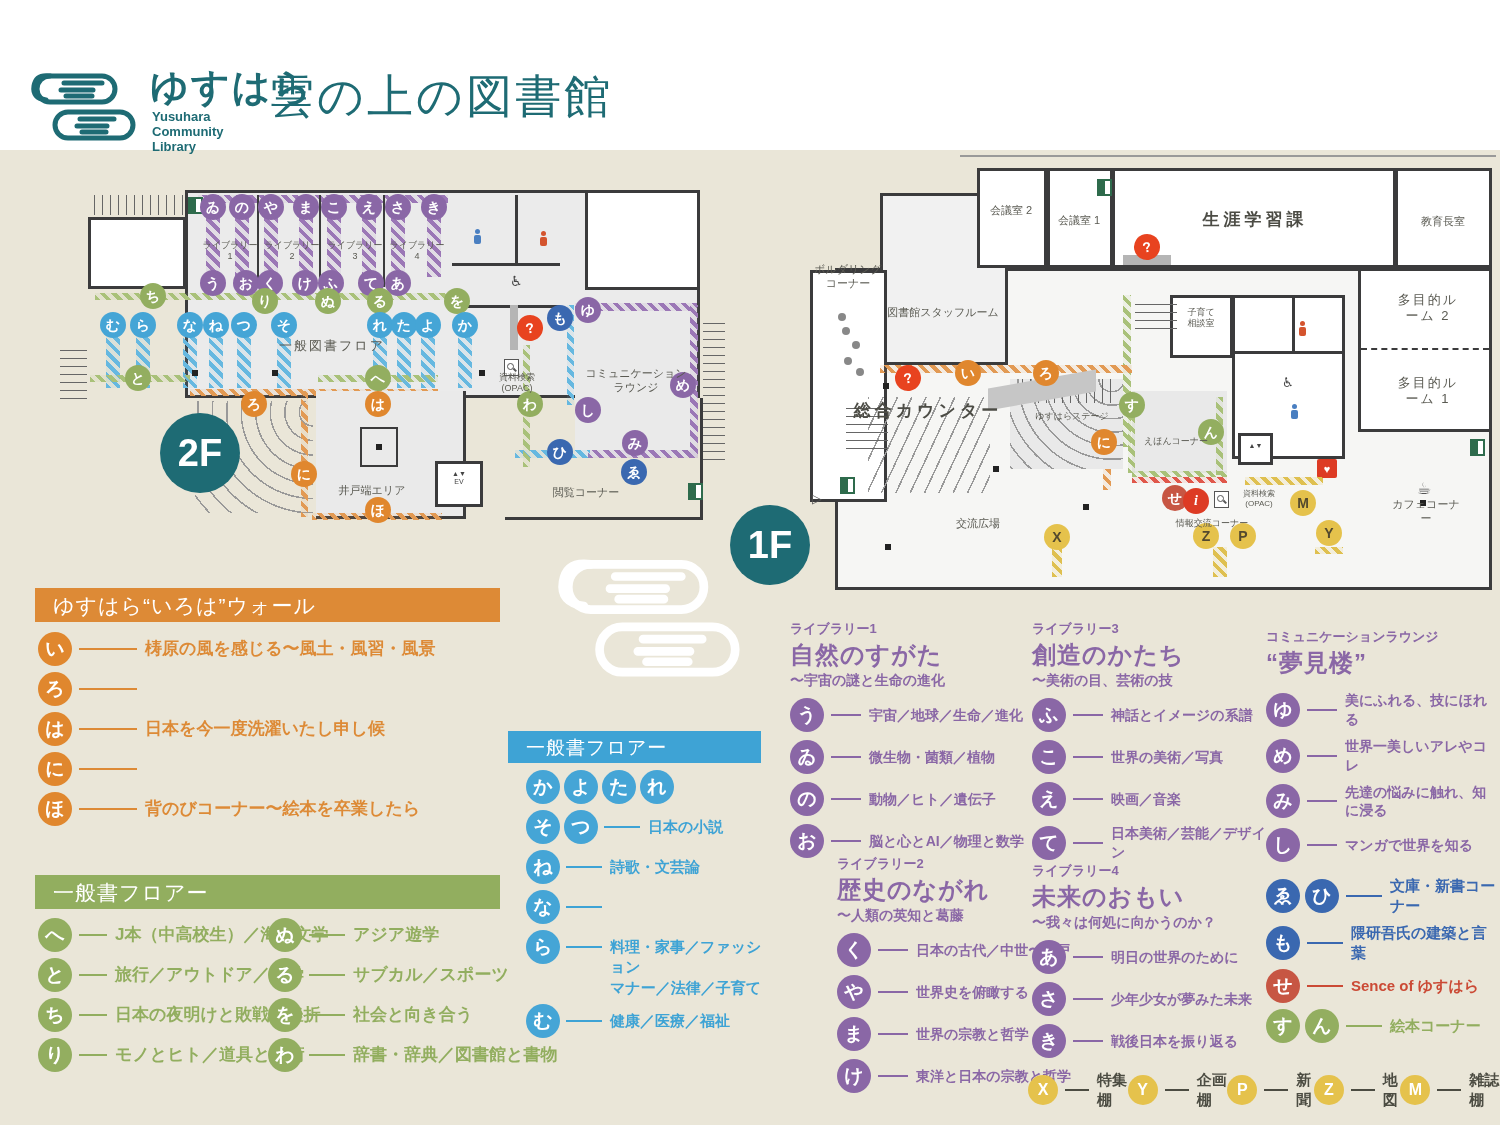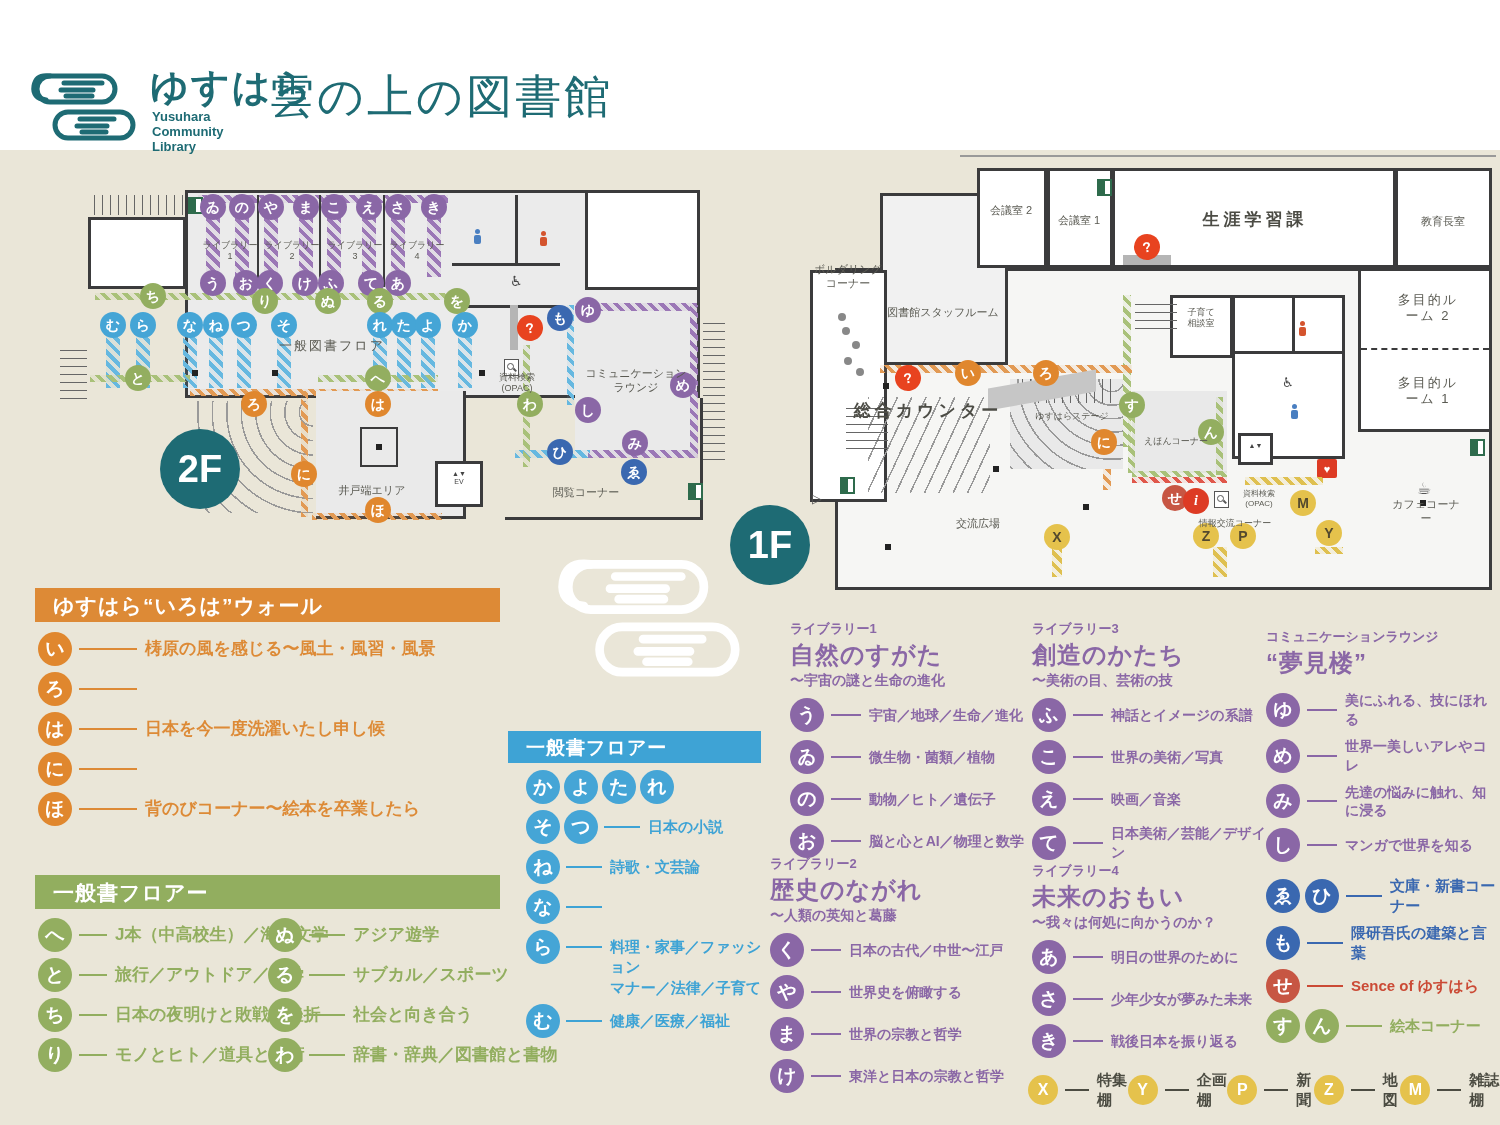--- a/index.html
+++ b/index.html
@@ -42,21 +42,21 @@
   .exit span{position:absolute;right:2px;top:2px;width:5px;height:13px;background:#fff;}
   .person{position:absolute;width:10px;}
   .person b{display:block;width:5px;height:5px;border-radius:50%;background:currentColor;margin:0 auto;}
   .person i{display:block;width:7px;height:9px;border-radius:2px;background:currentColor;margin:1px auto 0;}
   .aed{position:absolute;background:#dd3b24;color:#fff;display:flex;align-items:center;justify-content:center;font-size:11px;border-radius:2px;}
   .opacic{position:absolute;width:13px;height:15px;border:1.5px solid #555;background:#fff;}
   .opacic b{position:absolute;left:2px;top:3px;width:5px;height:5px;border:1.5px solid #555;border-radius:50%;}
   .opacic i{position:absolute;left:8px;top:9px;width:4px;height:1.5px;background:#555;transform:rotate(45deg);}
   .ev{font-size:7px;color:#444;text-align:center;line-height:1.1;padding-top:6px;}
   
-  .sec-head{position:absolute;color:#fff;font-weight:bold;font-size:21px;letter-spacing:1px;padding:4px 18px;box-sizing:border-box;}
+  .sec-head{position:absolute;color:#fff;font-weight:normal;font-size:21px;letter-spacing:1px;padding:4px 18px;box-sizing:border-box;}
   .items{position:absolute;}
   .lrow{display:flex;align-items:center;margin-bottom:6px;}
   .lc{width:34px;height:34px;border-radius:50%;color:#fff;display:flex;align-items:center;justify-content:center;
       font-size:19px;font-weight:bold;flex:0 0 34px;margin-right:5px;}
   .dash{height:2px;flex:0 0 auto;margin:0 8px 0 2px;}
   .ltext{font-size:17px;font-weight:bold;white-space:pre-line;line-height:1.35;}
   .lib .lib-tag{font-size:13px;font-weight:bold;color:#8a67a6;}
   .lib .lib-title{font-size:24px;font-weight:800;color:#8a67a6;letter-spacing:1px;margin:1px 0;}
   .lib .lib-sub{font-size:14px;font-weight:bold;color:#8a67a6;margin-bottom:8px;}
   .lib .ltext{font-size:14px;}
@@ -164,21 +164,21 @@
       </div>
   <div class="exit" style="left:128px;top:32px">
         <span></span>
       </div>
   <div class="exit" style="left:628px;top:318px">
         <span></span>
       </div>
   <div class="pillar" style="left:132px;top:205px"></div>
   <div class="pillar" style="left:212px;top:205px"></div>
   <div class="pillar" style="left:419px;top:205px"></div>
-  <div class="badge" style="left:100px;top:264px">2F</div>
+  <div class="badge" style="left:100px;top:248px">2F</div>
   <div id="f2-markers">
         <div class="mk c-purple" style="left: 153px; top: 42px;">ゐ</div>
         <div class="mk c-purple" style="left: 182px; top: 42px;">の</div>
         <div class="mk c-purple" style="left: 211px; top: 42px;">や</div>
         <div class="mk c-purple" style="left: 246px; top: 42px;">ま</div>
         <div class="mk c-purple" style="left: 274px; top: 42px;">こ</div>
         <div class="mk c-purple" style="left: 309px; top: 42px;">え</div>
         <div class="mk c-purple" style="left: 338px; top: 42px;">さ</div>
         <div class="mk c-purple" style="left: 374px; top: 42px;">き</div>
         <div class="mk c-purple" style="left: 153px; top: 118px;">う</div>
@@ -332,21 +332,21 @@
         <div class="flabel lg" style="left: 445px; top: 65px;">生涯学習課</div>
         <div class="flabel sm" style="left: 633px; top: 67px;">教育長室</div>
         <div class="flabel md" style="left: 618px; top: 153px;">多目的ルーム 2</div>
         <div class="flabel md" style="left: 618px; top: 236px;">多目的ルーム 1</div>
         <div class="flabel xs" style="left: 391px; top: 163px;">子育て
 相談室</div>
         <div class="flabel lg" style="left: 118px; top: 256px;">総合カウンター</div>
         <div class="flabel xs" style="left: 262px; top: 262px;">ゆすはらステージ</div>
         <div class="flabel xs" style="left: 366px; top: 287px;">えほんコーナー</div>
         <div class="flabel sm" style="left: 168px; top: 369px;">交流広場</div>
-        <div class="flabel xs" style="left: 425px; top: 369px;">情報交流コーナー</div>
+        <div class="flabel xs" style="left: 402px; top: 369px;">情報交流コーナー</div>
         <div class="flabel sm" style="left: 616px; top: 357px;">カフェコーナー</div>
         <div class="flabel xxs" style="left: 449px; top: 344px;">資料検索
 (OPAC)</div>
       </div>
 </div>
 <div class="badge" style="left:730px;top:505px">1F</div>
 
 <svg class="wm" style="left:545px;top:540px" width="210" height="160" viewBox="0 0 112 92">
   <g fill="none" stroke="#ffffff" stroke-width="5" stroke-linecap="round">
     <path d="M22 14 h52 a13 13 0 0 1 0 26 h-52 a13 13 0 0 1 0 -26 z"></path>
@@ -486,21 +486,21 @@
           <div class="dash" style="width: 30px; background: currentcolor;"></div>
           <div class="ltext">動物／ヒト／遺伝子</div>
         </div>
         <div class="lrow" style="color: rgb(138, 103, 166);">
           <div class="lc c-purple">お</div>
           <div class="dash" style="width: 30px; background: currentcolor;"></div>
           <div class="ltext">脳と心とAI／物理と数学</div>
         </div>
       </div>
 </section>
-<section class="lib a" style="left:770px;top:855px;width:240px">
+<section class="lib a" style="left:837px;top:855px;width:240px">
   <div class="lib-tag">ライブラリー2</div>
   <div class="lib-title">歴史のながれ</div>
   <div class="lib-sub">〜人類の英知と葛藤</div>
   <div class="items" style="position:static">
         <div class="lrow" style="color: rgb(138, 103, 166);">
           <div class="lc c-purple">く</div>
           <div class="dash" style="width: 30px; background: currentcolor;"></div>
           <div class="ltext">日本の古代／中世〜江戸</div>
         </div>
         <div class="lrow" style="color: rgb(138, 103, 166);">

